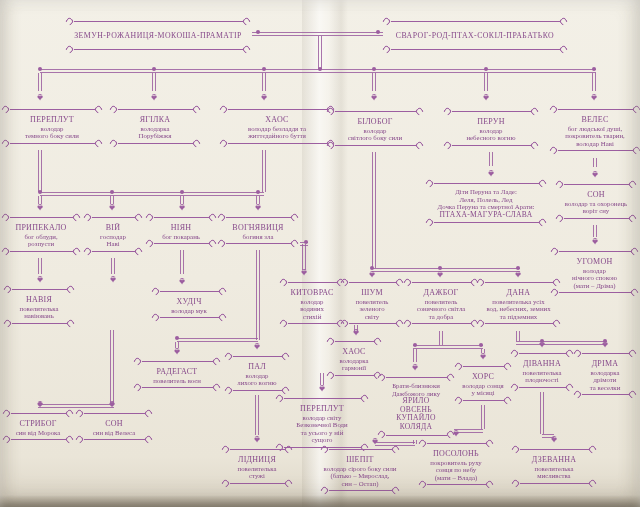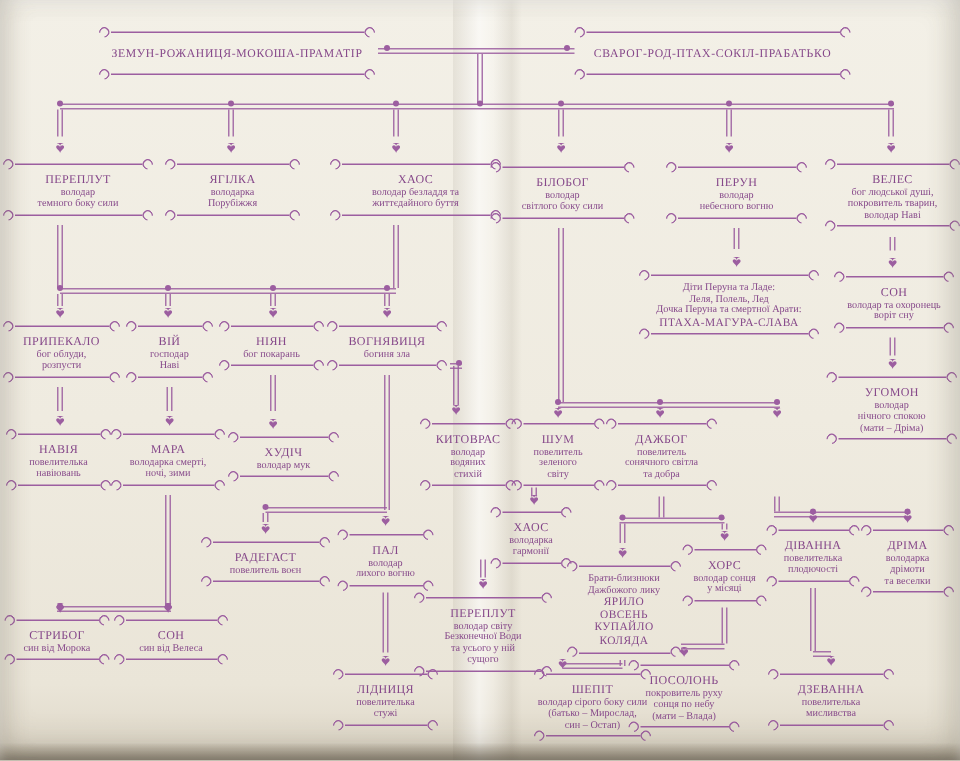--- a/index.html
+++ b/index.html
@@ -297,29 +297,20 @@
   </div>
 
   <div class="node" style="left:218px;top:214px;width:80px">
     <div class="bar"></div>
     <div class="t">ВОГНЯВИЦЯ</div>
     <div class="ls">
         <div class="ln">богиня зла</div>
       </div>
     <div class="bar"></div>
   </div>
-  <div class="node" style="left:74px;top:286px;width:76px">
-    <div class="bar"></div>
-    <div class="t">МАРА</div>
-    <div class="ls">
-        <div class="ln">володарка смерті,</div>
-        <div class="ln">ночі, зими</div>
-      </div>
-    <div class="bar"></div>
-  </div>
   <div class="node" style="left:152px;top:288px;width:74px">
     <div class="bar"></div>
     <div class="t">ХУДІЧ</div>
     <div class="ls">
         <div class="ln">володар мук</div>
       </div>
     <div class="bar"></div>
   </div>
 
   <div class="node" style="left:341px;top:279px;width:62px">
@@ -342,20 +333,30 @@
       </div>
     <div class="bar"></div>
   </div>
   <div class="node" style="left:404px;top:279px;width:74px">
     <div class="bar"></div>
     <div class="t">ДАЖБОГ</div>
     <div class="ls">
         <div class="ln">повелитель</div>
         <div class="ln">сонячного світла</div>
         <div class="ln">та добра</div>
+      </div>
+    <div class="bar"></div>
+  </div>
+  <div class="node" style="left:477px;top:279px;width:83px">
+    <div class="bar"></div>
+    <div class="t">ДАНА</div>
+    <div class="ls">
+        <div class="ln">повелителька усіх</div>
+        <div class="ln">вод, небесних, земних</div>
+        <div class="ln">та підземних</div>
       </div>
     <div class="bar"></div>
   </div>
 
   <div class="node" style="left:327px;top:338px;width:54px">
     <div class="bar"></div>
     <div class="t">ХАОС</div>
     <div class="ls">
         <div class="ln">володарка</div>
         <div class="ln">гармонії</div>
@@ -450,21 +451,21 @@
   </div>
   <div class="node" style="left:222px;top:446px;width:70px">
     <div class="bar"></div>
     <div class="t">ЛІДНИЦЯ</div>
     <div class="ls">
         <div class="ln">повелителька</div>
         <div class="ln">стужі</div>
       </div>
     <div class="bar"></div>
   </div>
-  <div class="node" style="left:356px;top:446px;width:78px">
+  <div class="node" style="left:321px;top:446px;width:78px">
     <div class="bar"></div>
     <div class="t">ШЕПІТ</div>
     <div class="ls">
         <div class="ln">володар сірого боку сили</div>
         <div class="ln">(батько – Мирослад,</div>
         <div class="ln">син – Остап)</div>
       </div>
     <div class="bar"></div>
   </div>
   <div class="node" style="left:419px;top:440px;width:74px">

